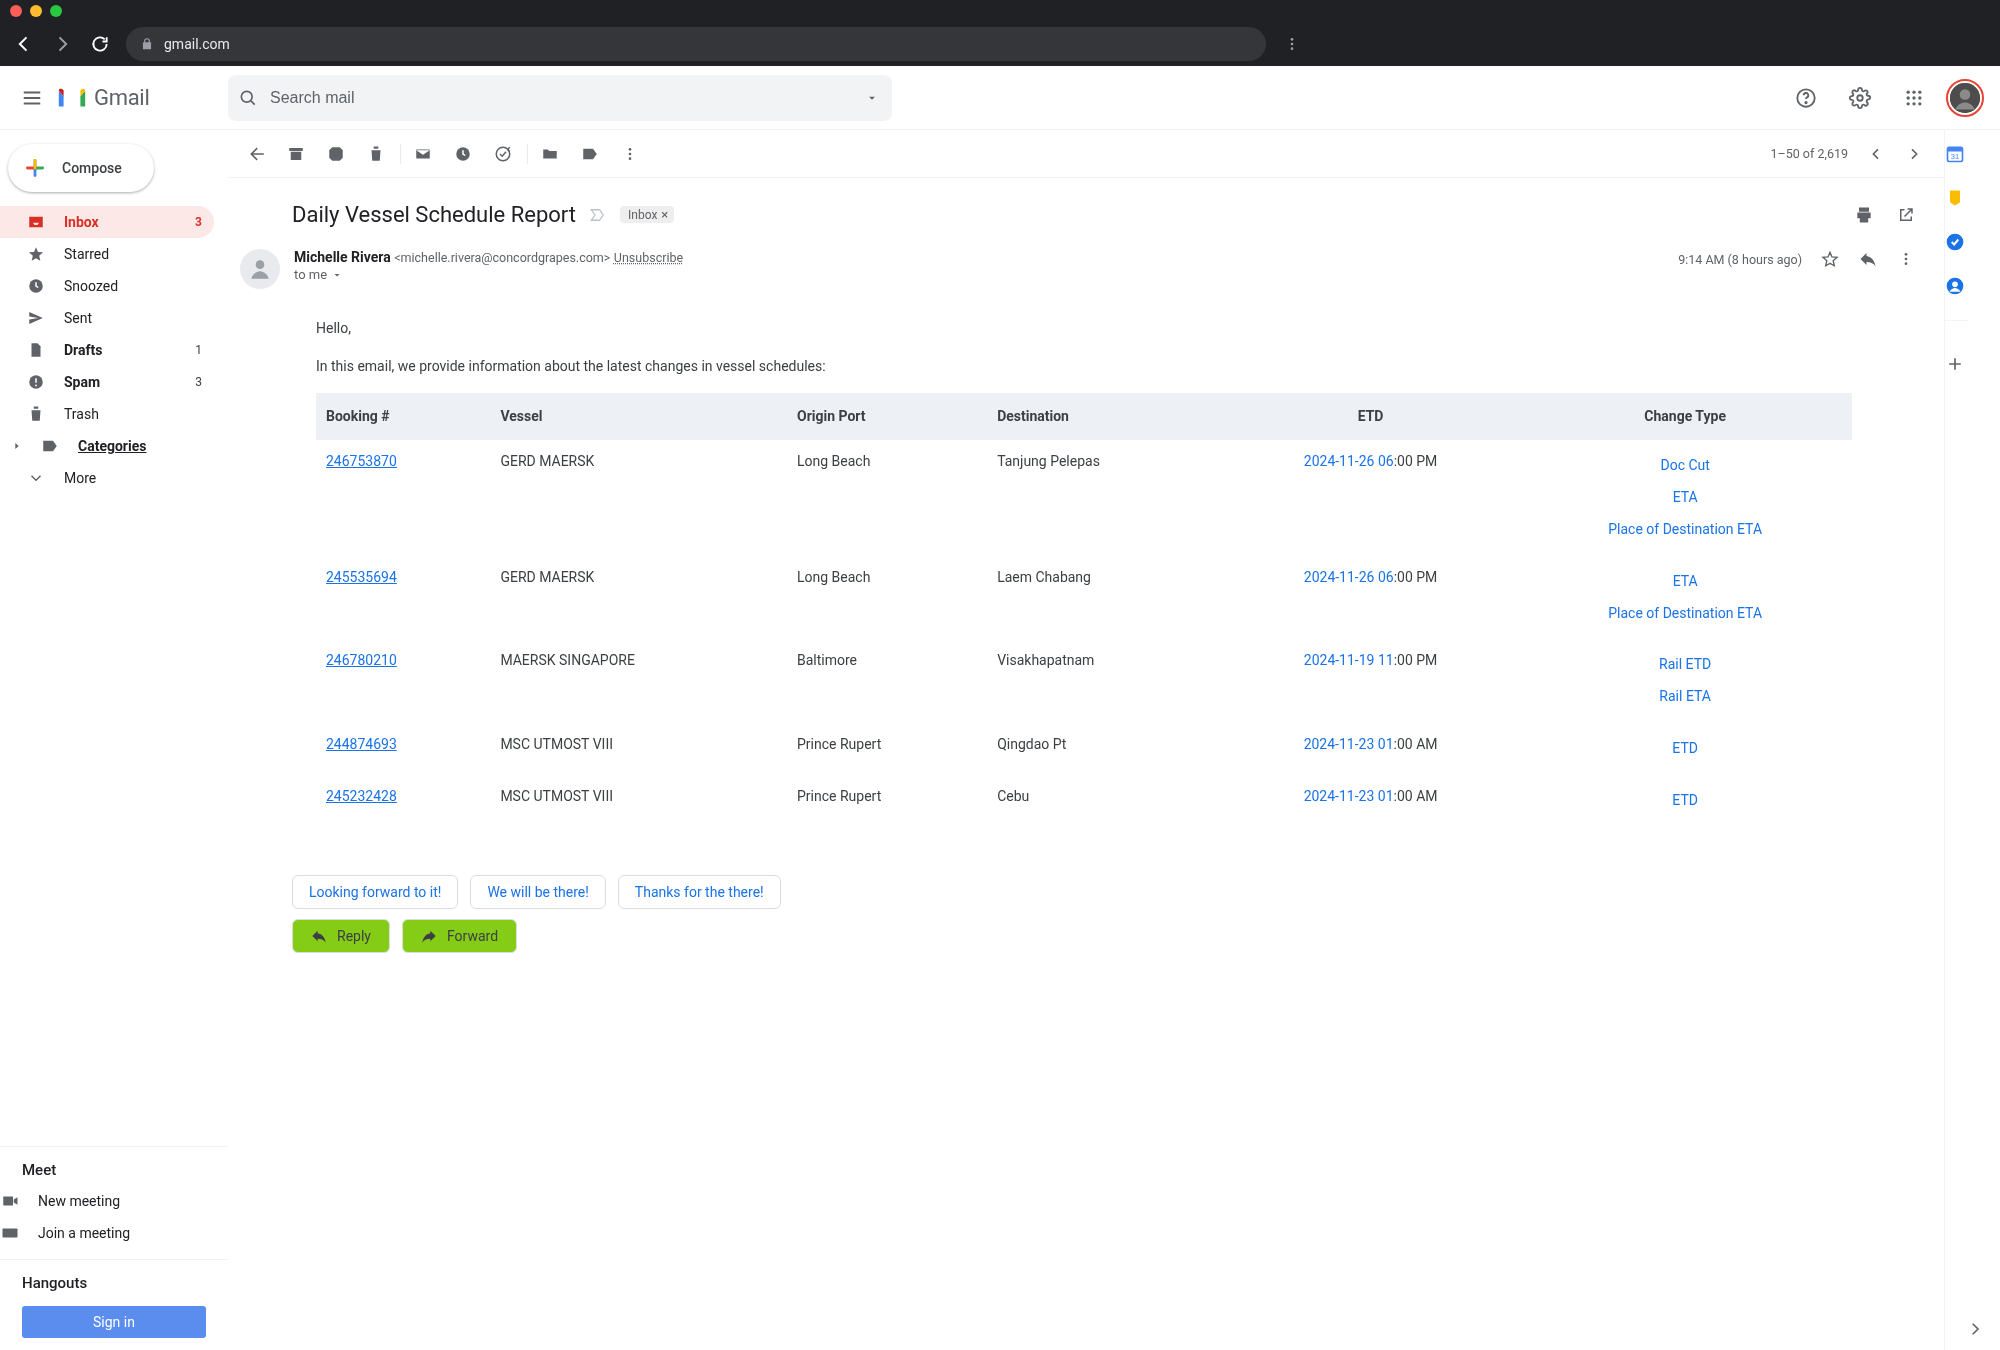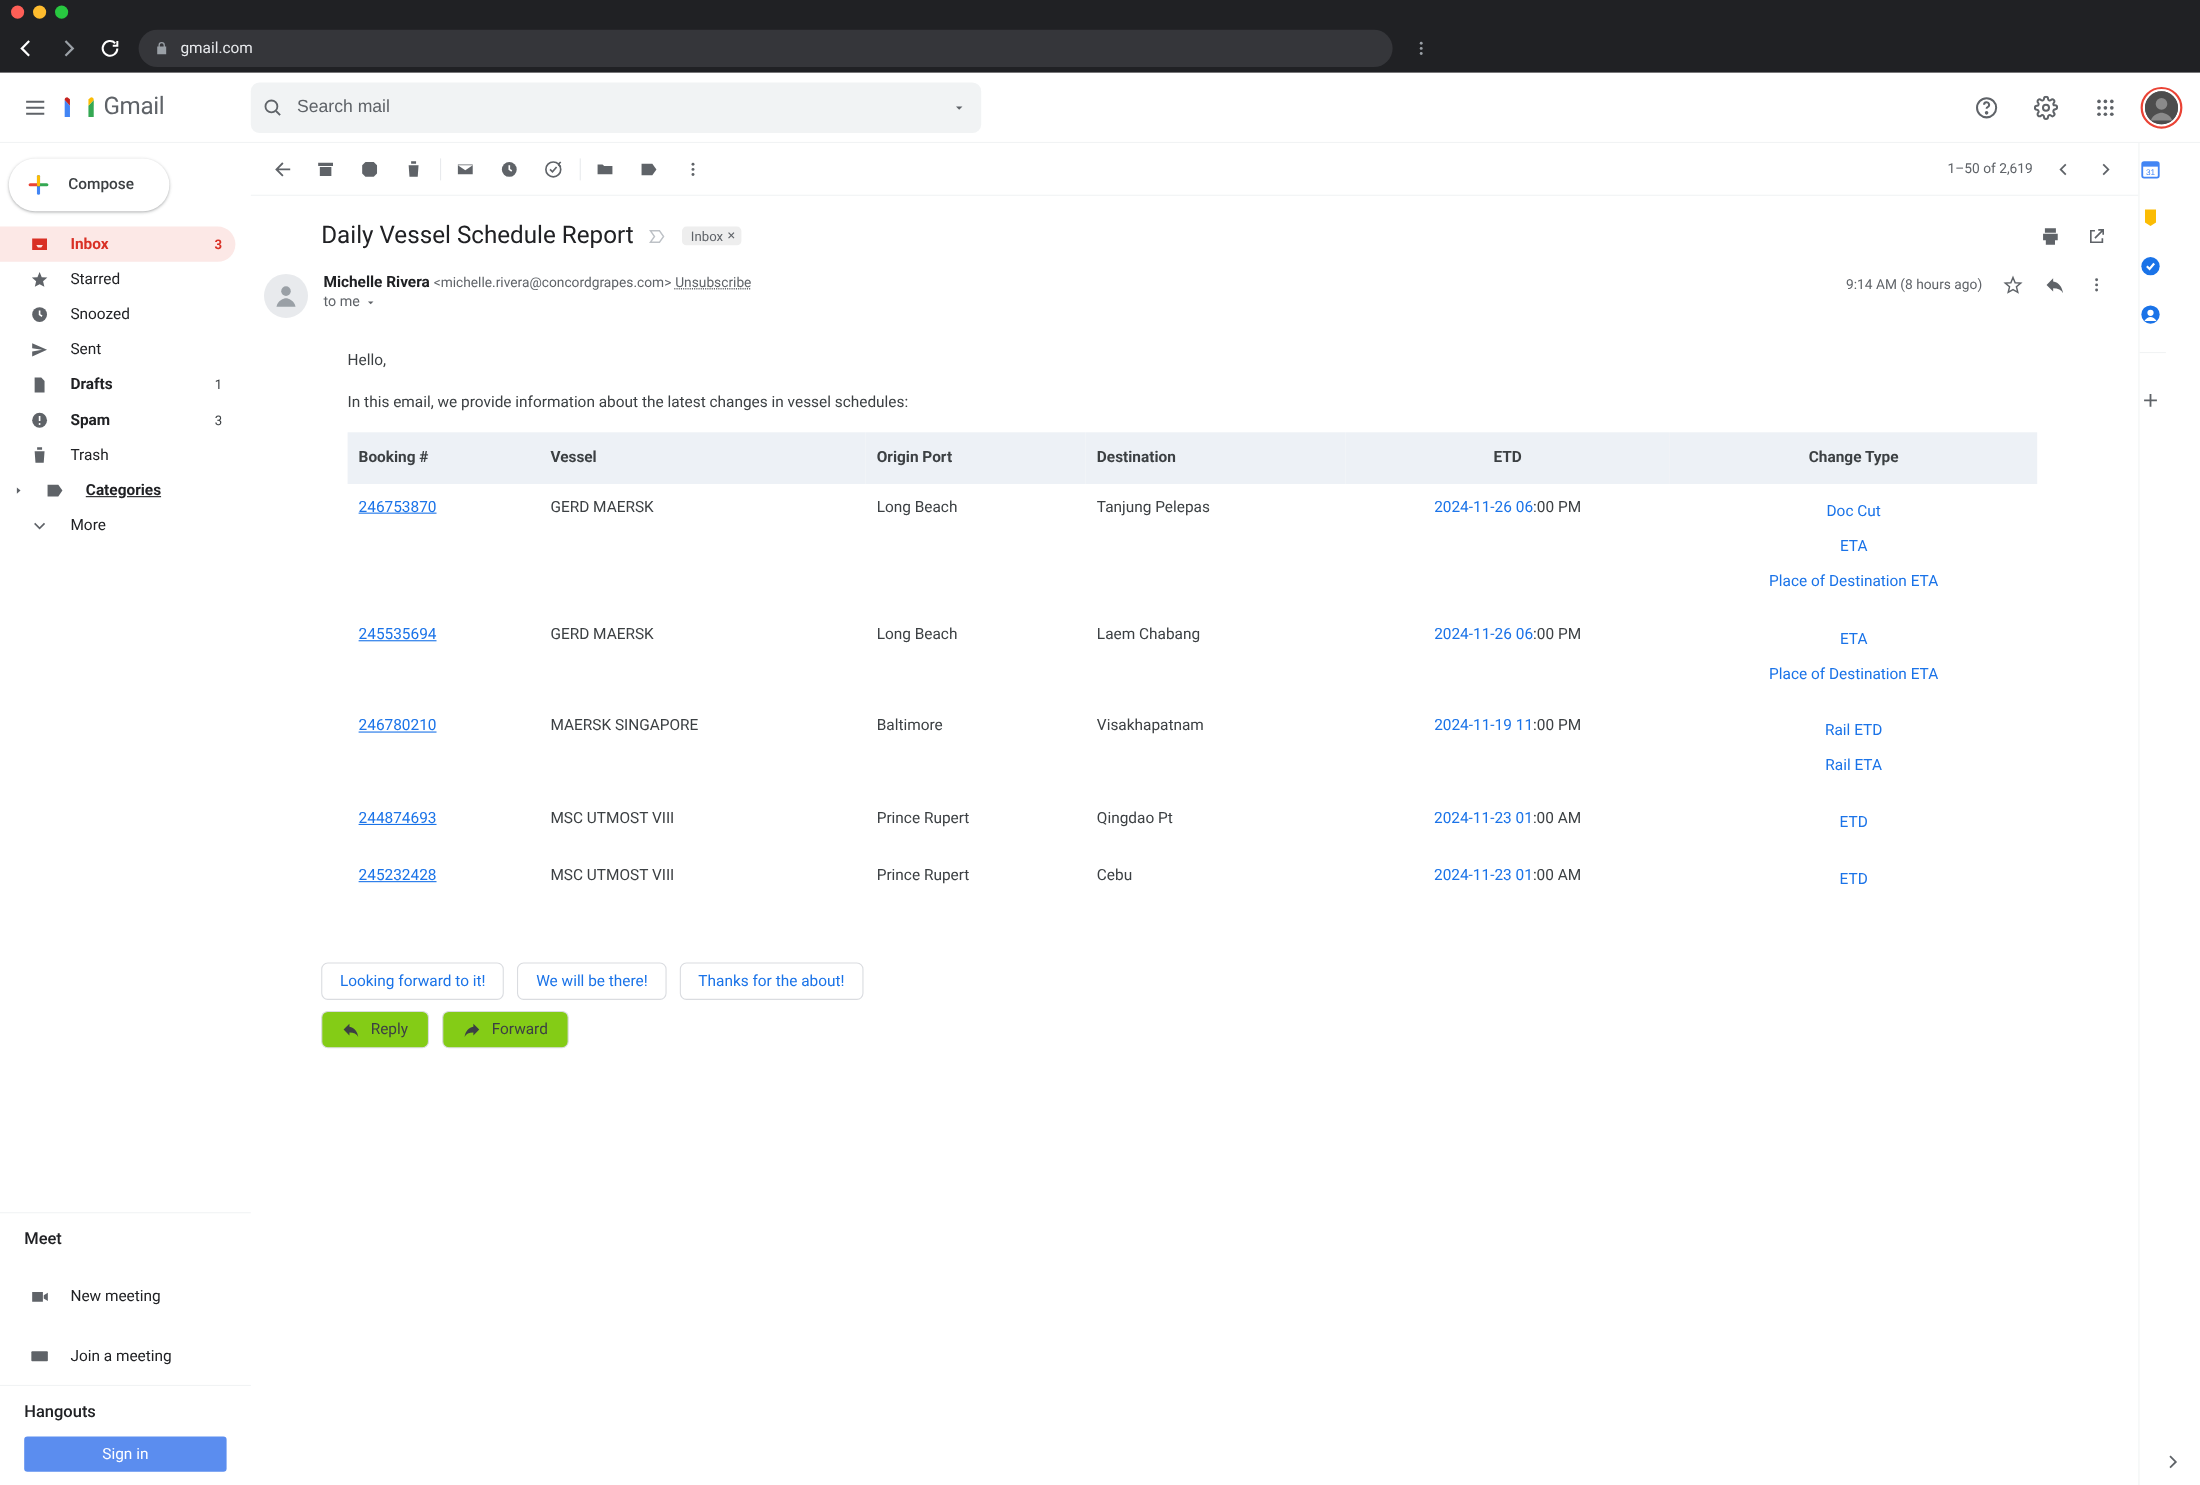--- a/index.html
+++ b/index.html
@@ -162,25 +162,23 @@
   .nav-item.selected .count { color:var(--red-accent); font-weight:700; }
   .nav-item.bold { font-weight:700; }
   .nav-icon { width:20px; height:20px; display:flex; align-items:center; justify-content:center; color:var(--grey-600); }
   .nav-item.selected .nav-icon { color:var(--red-accent); }
   .section-divider { height:1px; background:#f1f3f4; margin:10px 0 8px 0; }
   .section-header { font-size:15px; font-weight:500; padding:6px 0 6px 22px; color:var(--grey-800); }
   .small-nav-item {
     height:32px;
     display:flex;
     align-items:center;
-    padding-left:26px;
     gap:18px;
     font-size:14px;
     color:var(--grey-800);
-    margin-top:22px;
   }
   .sign-in-btn {
     margin:8px 22px 12px 22px;
     height:32px;
     background:#5b8def;
     color:#fff;
     border-radius:3px;
     display:flex;
     align-items:center;
     justify-content:center;
@@ -770,21 +768,21 @@
                   <a href="#" class="change-link change-entry">ETD</a>
                 </td>
               </tr>
             </tbody>
         </table>
       </div>
 
       <div class="smart-replies" id="smart-replies">
           <div class="smart-reply">Looking forward to it!</div>
           <div class="smart-reply">We will be there!</div>
-          <div class="smart-reply">Thanks for the about!</div>
+          <div class="smart-reply">Thanks for the there!</div>
         </div>
       <div class="reply-btns">
         <div class="reply-btn">
           <svg width="16" height="16" viewBox="0 0 24 24" fill="currentColor">
               <path d="M10 8V4L2 12l8 8v-4c6 0 10 2 12 6-1-7-5-13-12-14z"></path>
             </svg>
           <span>Reply</span>
         </div>
         <div class="reply-btn">
           <svg width="16" height="16" viewBox="0 0 24 24" fill="currentColor">

